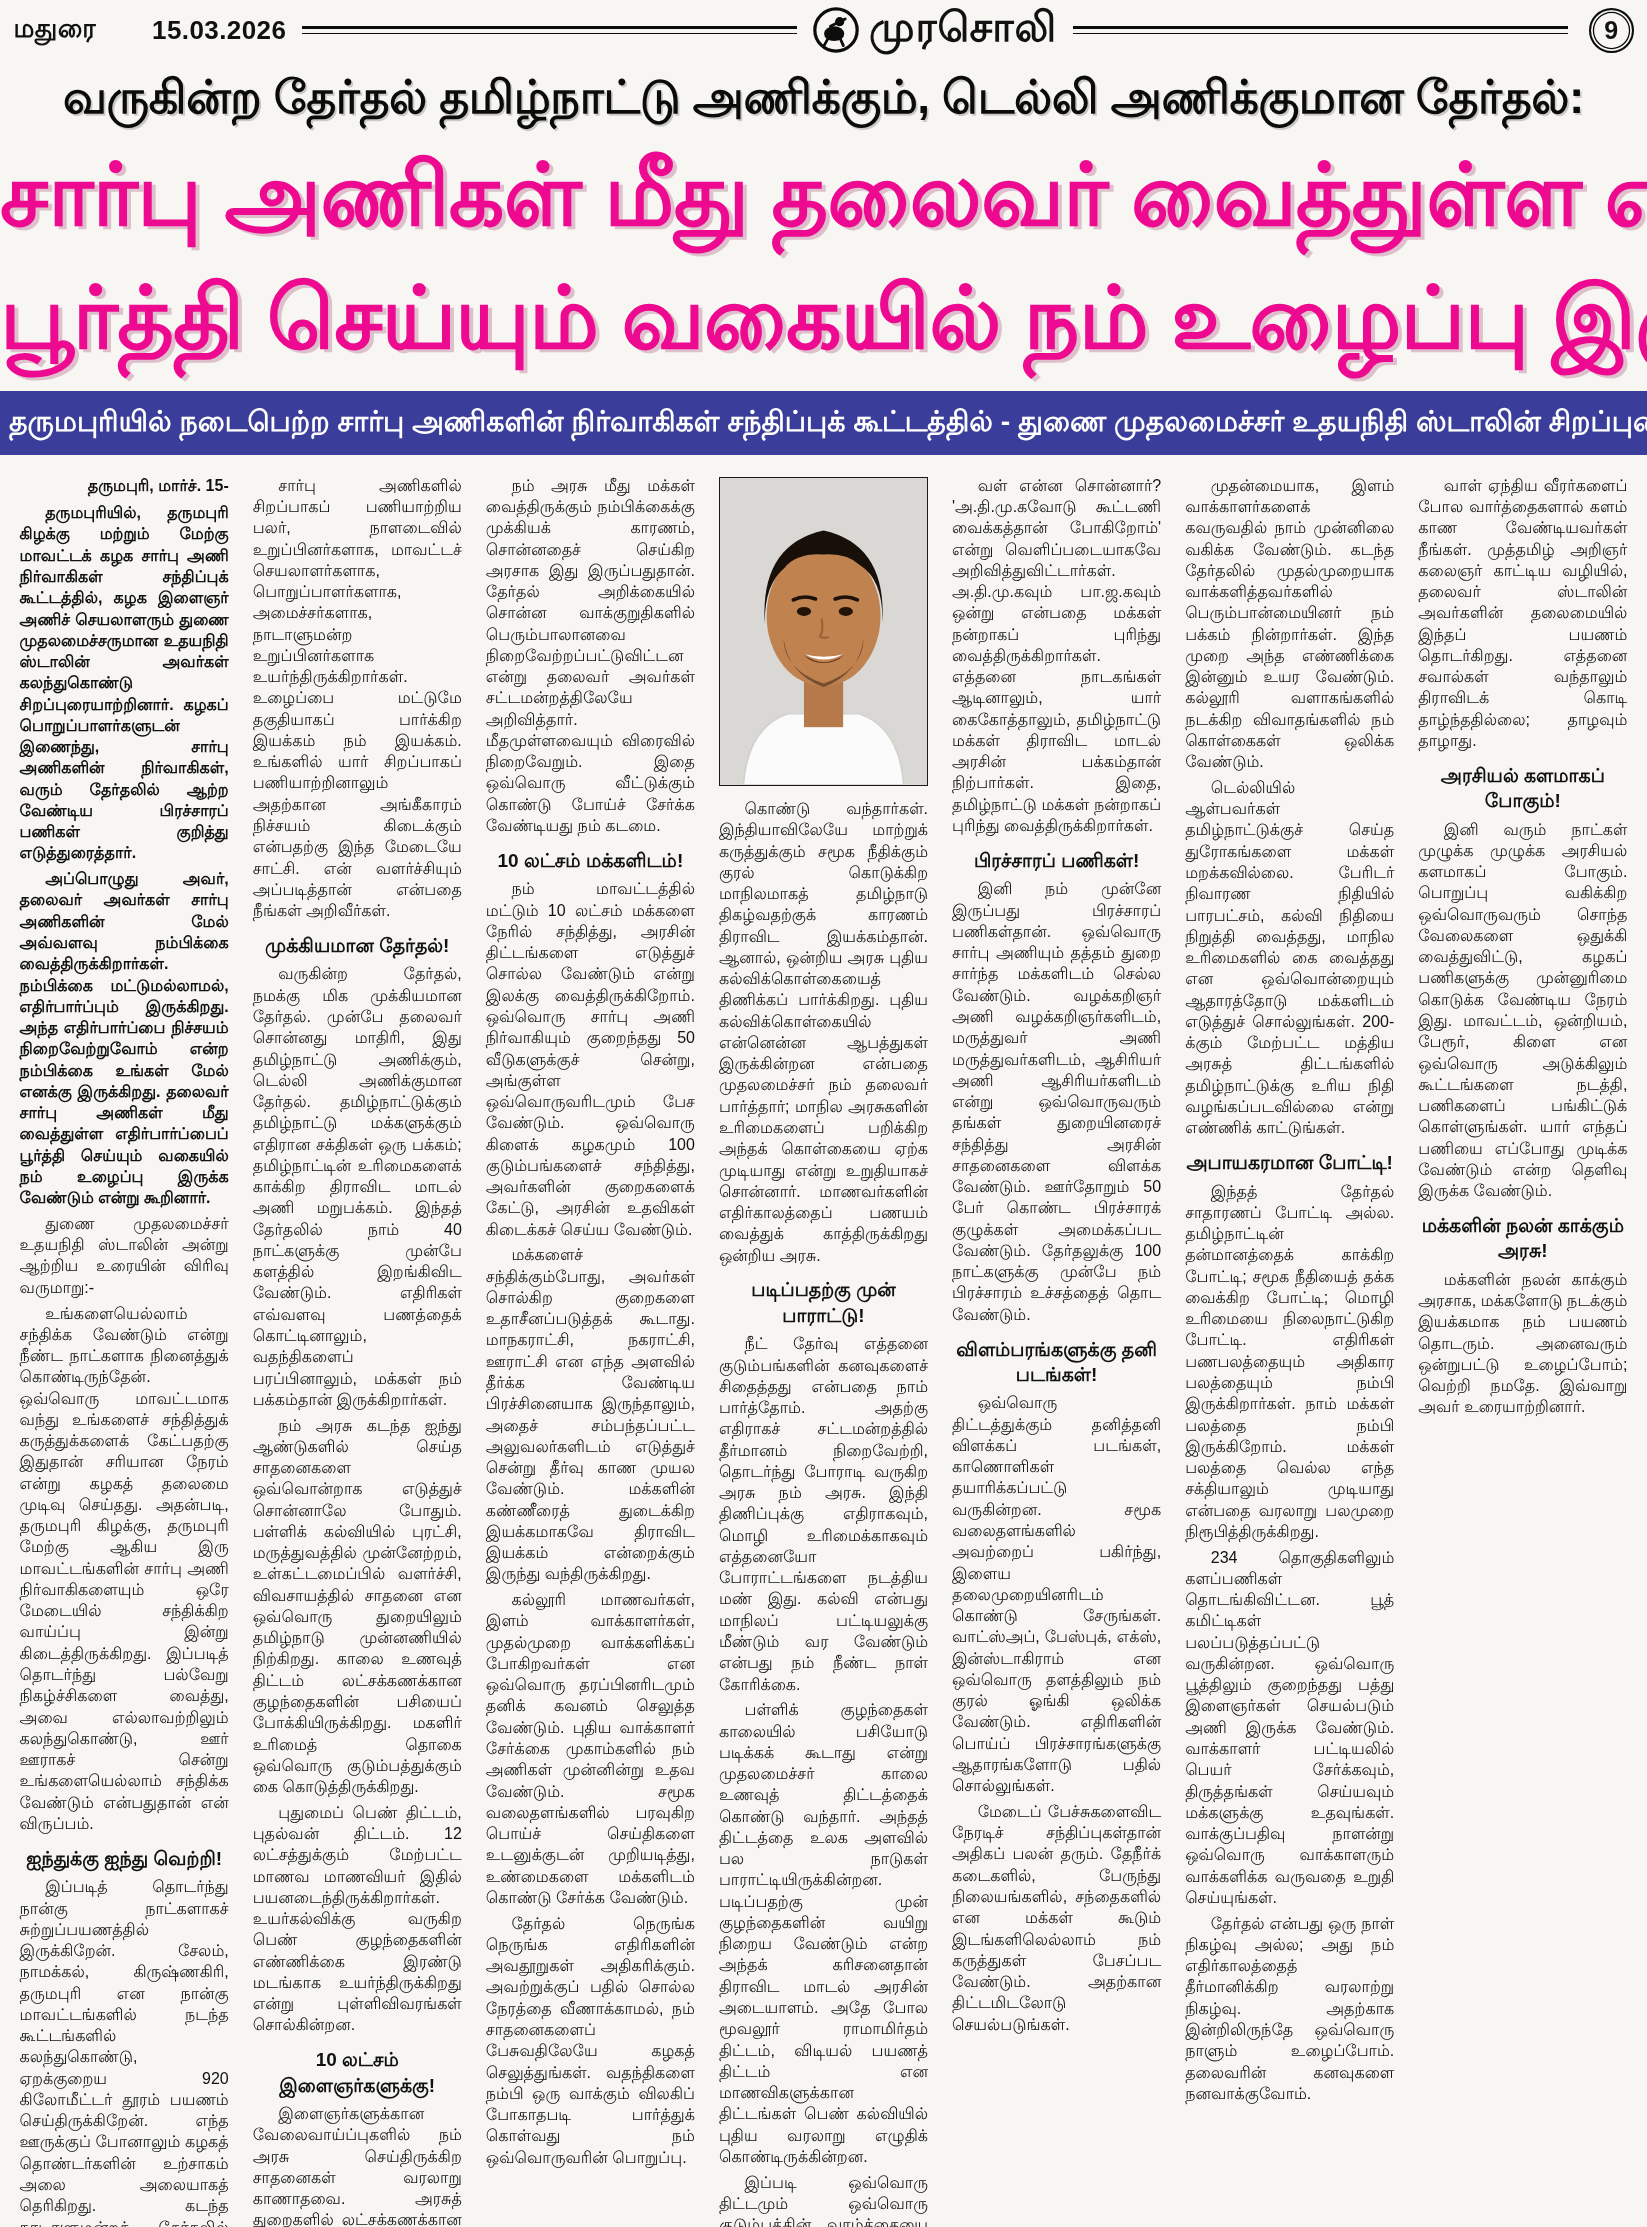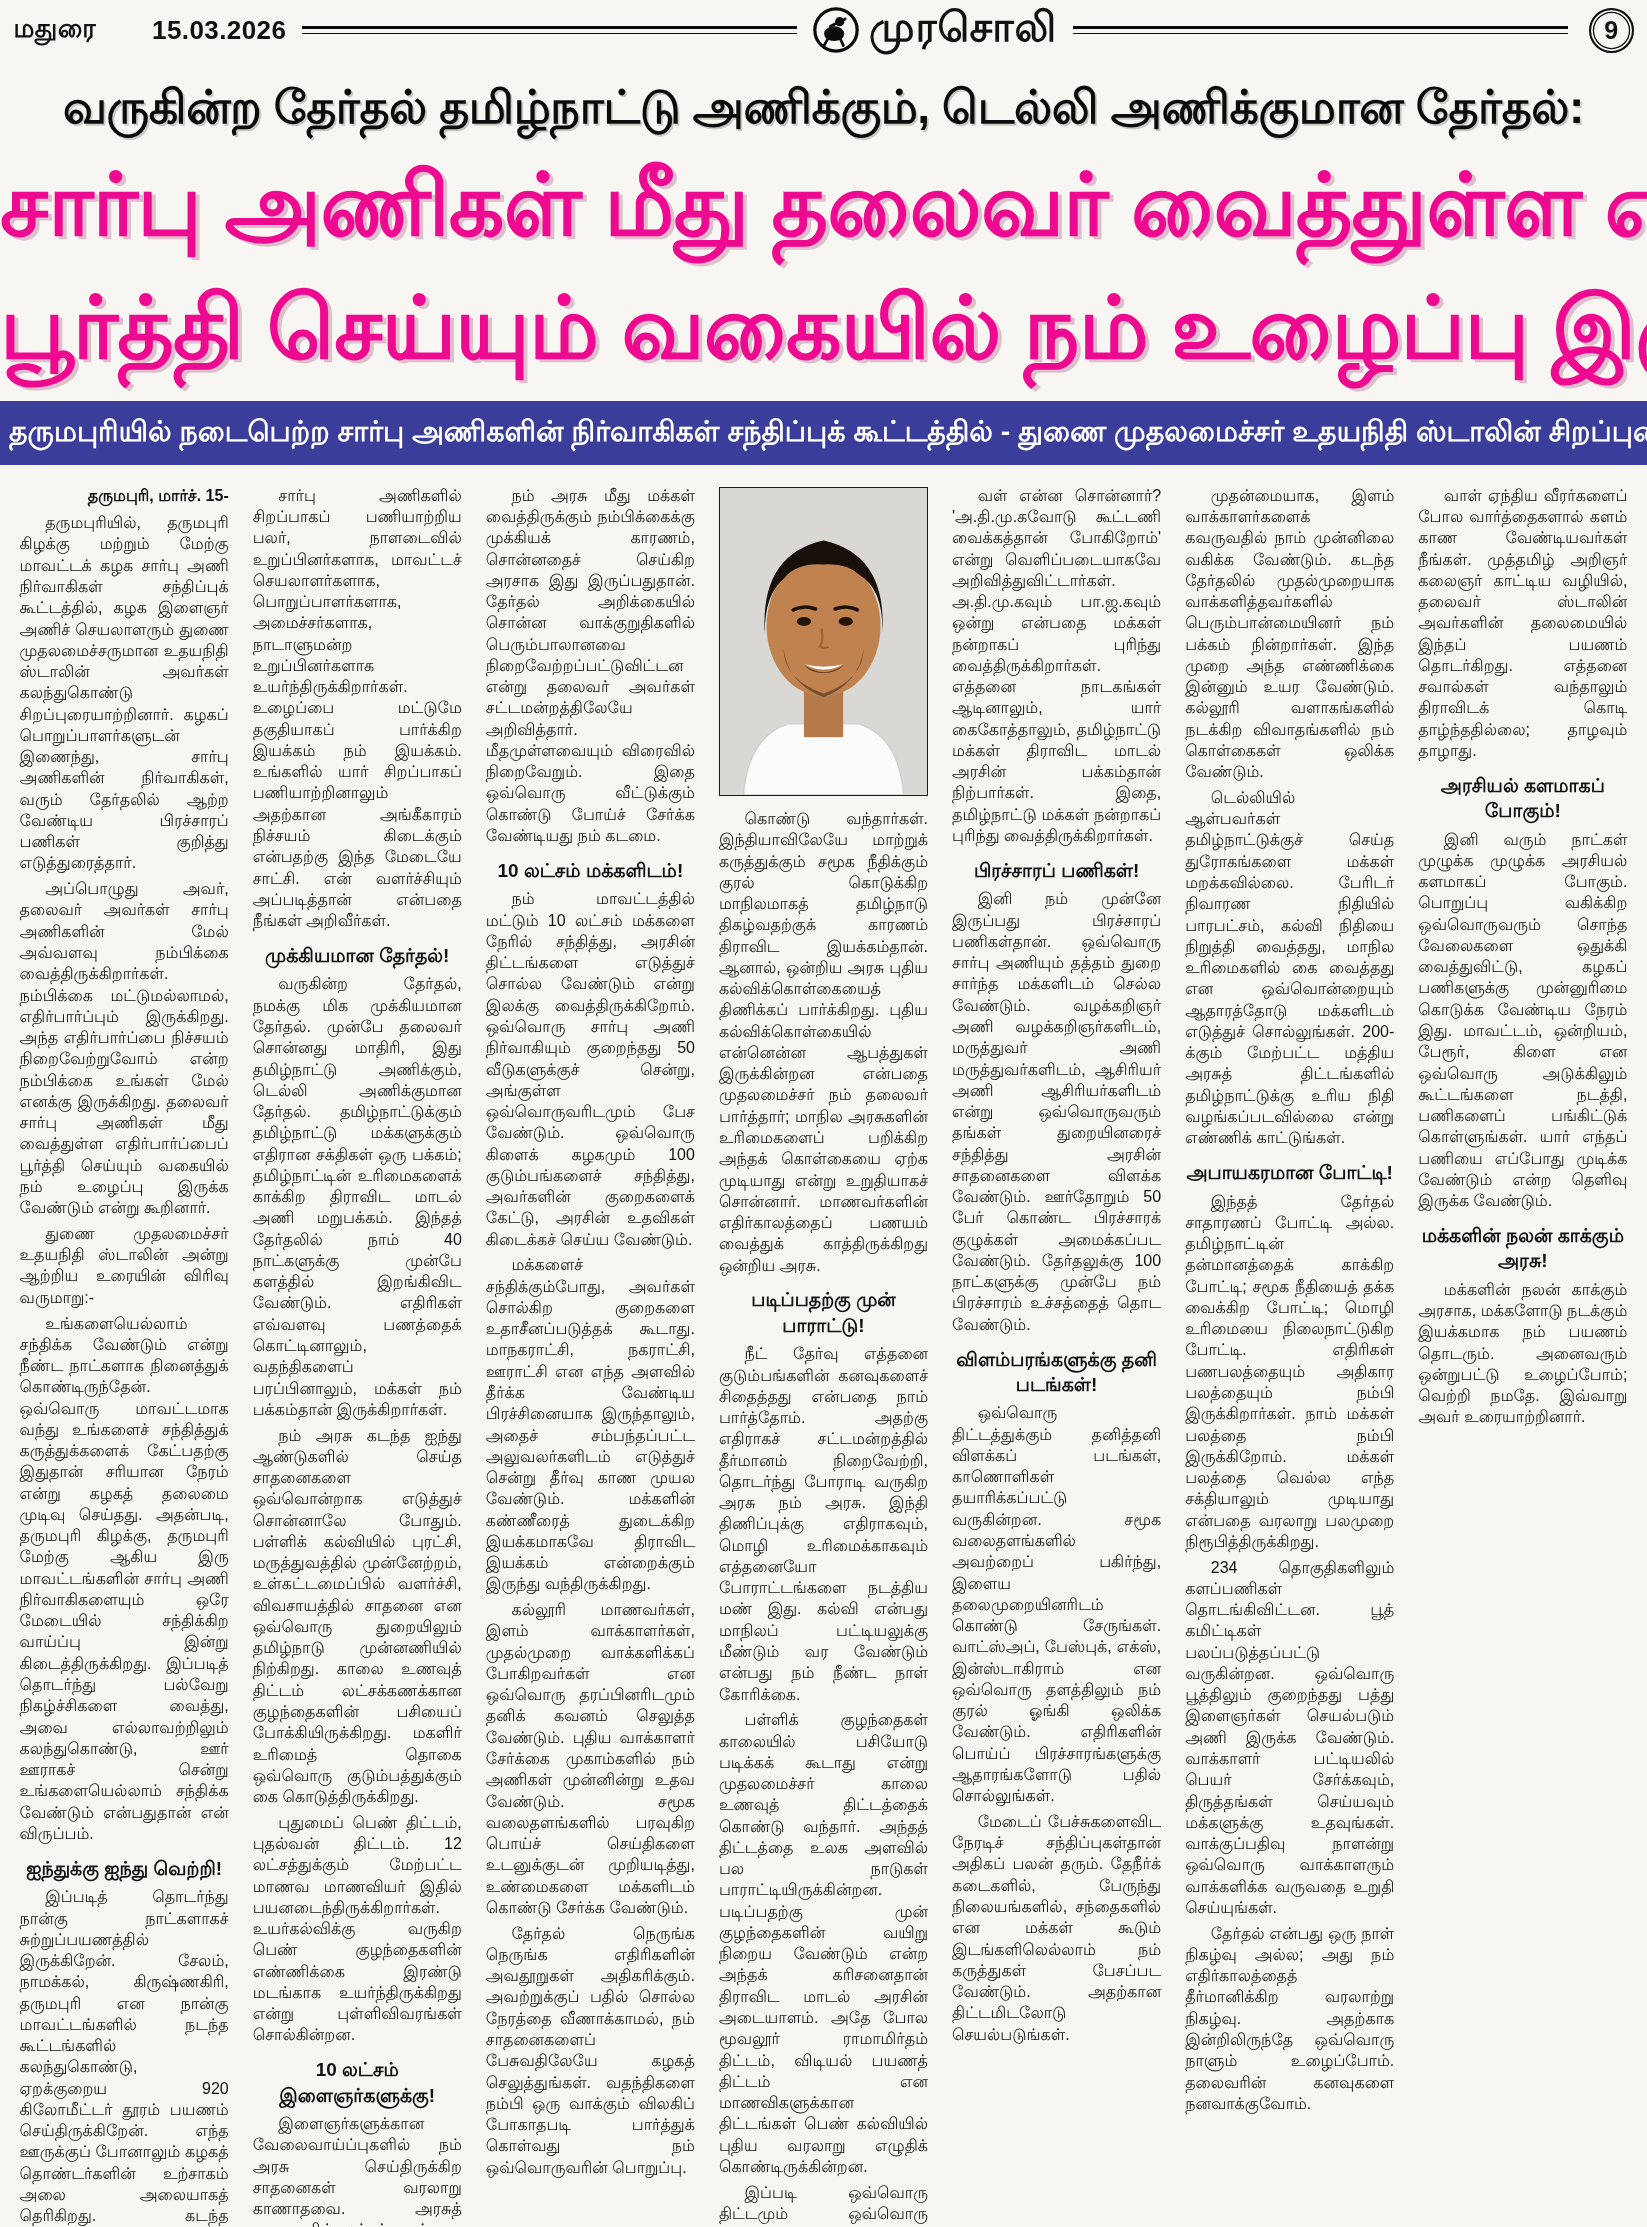--- a/index.html
+++ b/index.html
@@ -21,42 +21,42 @@
   .masthead .logo{width:46px;height:46px;display:block;}
   .masthead .mtitle{font-size:41px;font-weight:700;letter-spacing:0.9px;}
   .pagebadge{
     width:41px;height:41px;border-radius:50%;
     border:2.7px solid #0c0c0c;box-shadow:0 0 0 1.8px #f7f6f2 inset,0 0 0 3.1px #0c0c0c inset;
     display:flex;align-items:center;justify-content:center;
     font-size:25px;font-weight:700;margin-left:4.5px;flex:0 0 auto;
   }
   
   .kicker{
-    margin-top:31px;text-align:center;font-size:46px;font-weight:900;
+    margin-top:21px;text-align:center;font-size:46px;font-weight:900;
     letter-spacing:-0.4px;white-space:nowrap;color:#0b0b0b;
     text-shadow:1.8px 1.8px 0 rgba(0,0,0,0.18);
   }
   .headline{
     margin-top:2.7px;text-align:center;font-weight:900;white-space:nowrap;
     font-size:87px;line-height:1.42;letter-spacing:-0.9px;
     text-shadow:4px 3.1px 0 rgba(130,0,70,0.22);
   }
   .banner{
     margin-top:11.6px;padding:13.4px 9px;text-align:center;
     color:#ffffff;font-size:28.5px;font-weight:800;white-space:nowrap;
   }
   
   .columns{
     display:flex;gap:24px;padding:0 19.6px;margin-top:19.6px;
     height:2094px;overflow:hidden;
   }
   .col{flex:1;min-width:0;font-size:16px;line-height:1.33;text-align:justify;}
   .col p{margin:0 0 4.5px 0;text-indent:1.6em;}
   p.dateline{text-align:right;font-weight:700;text-indent:0;margin-bottom:6.2px;}
-  p.lead{font-weight:400;}
+  p.lead{font-weight:700;}
   h3.subhead{
     margin:11.6px 0 5.3px 0;text-align:center;font-size:19px;font-weight:800;
     text-indent:0;letter-spacing:0;
   }
   figure.photo{
     margin:1.8px 0 12.5px 0;border:1.8px solid #1a1a1a;background:#dddcd8;
     height:307px;overflow:hidden;
   }
   figure.photo svg{display:block;width:100%;height:100%;}
 </style>

